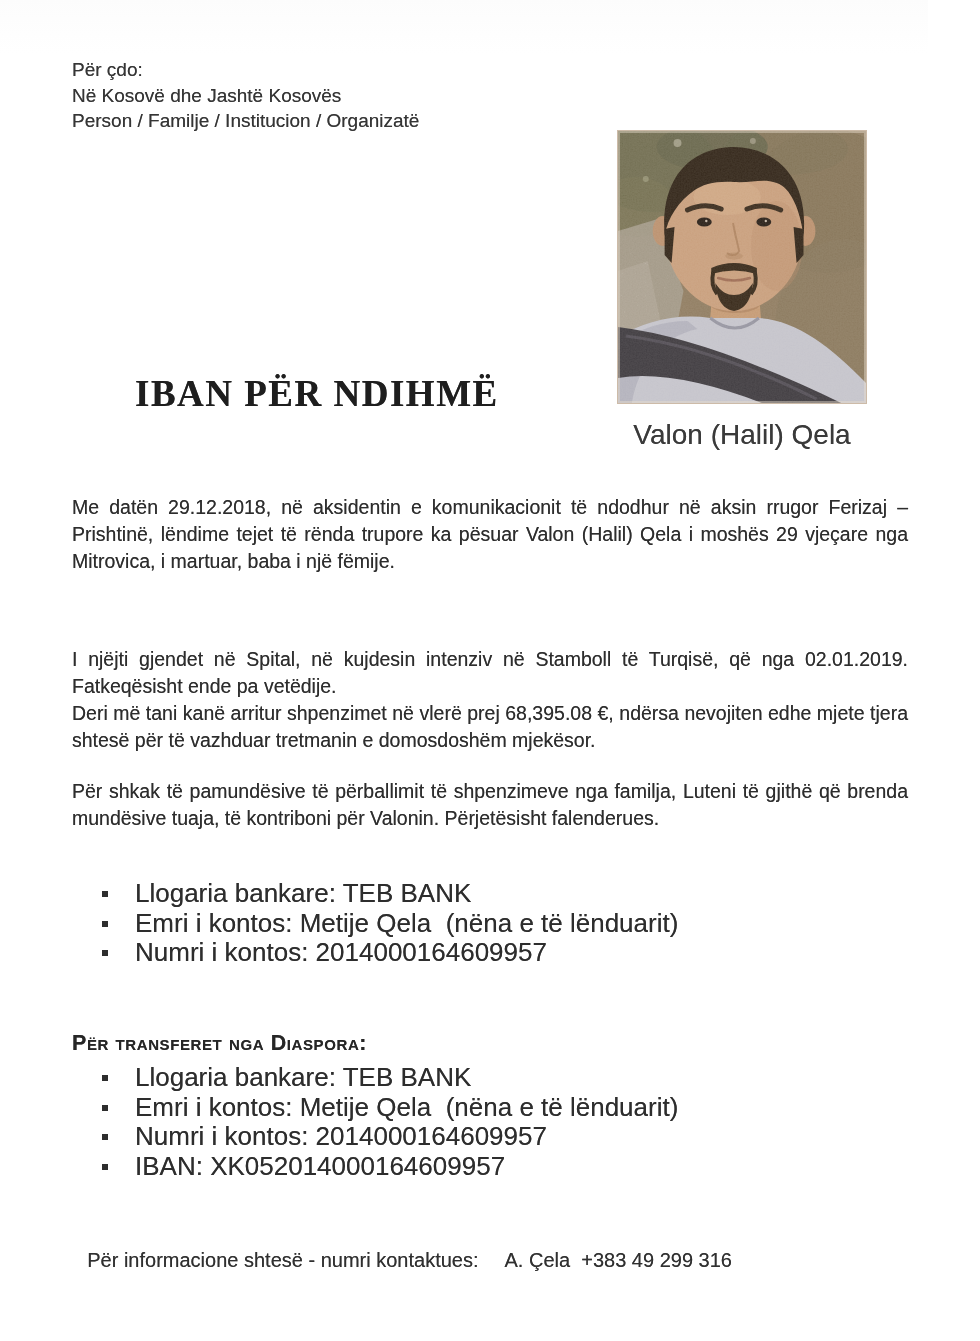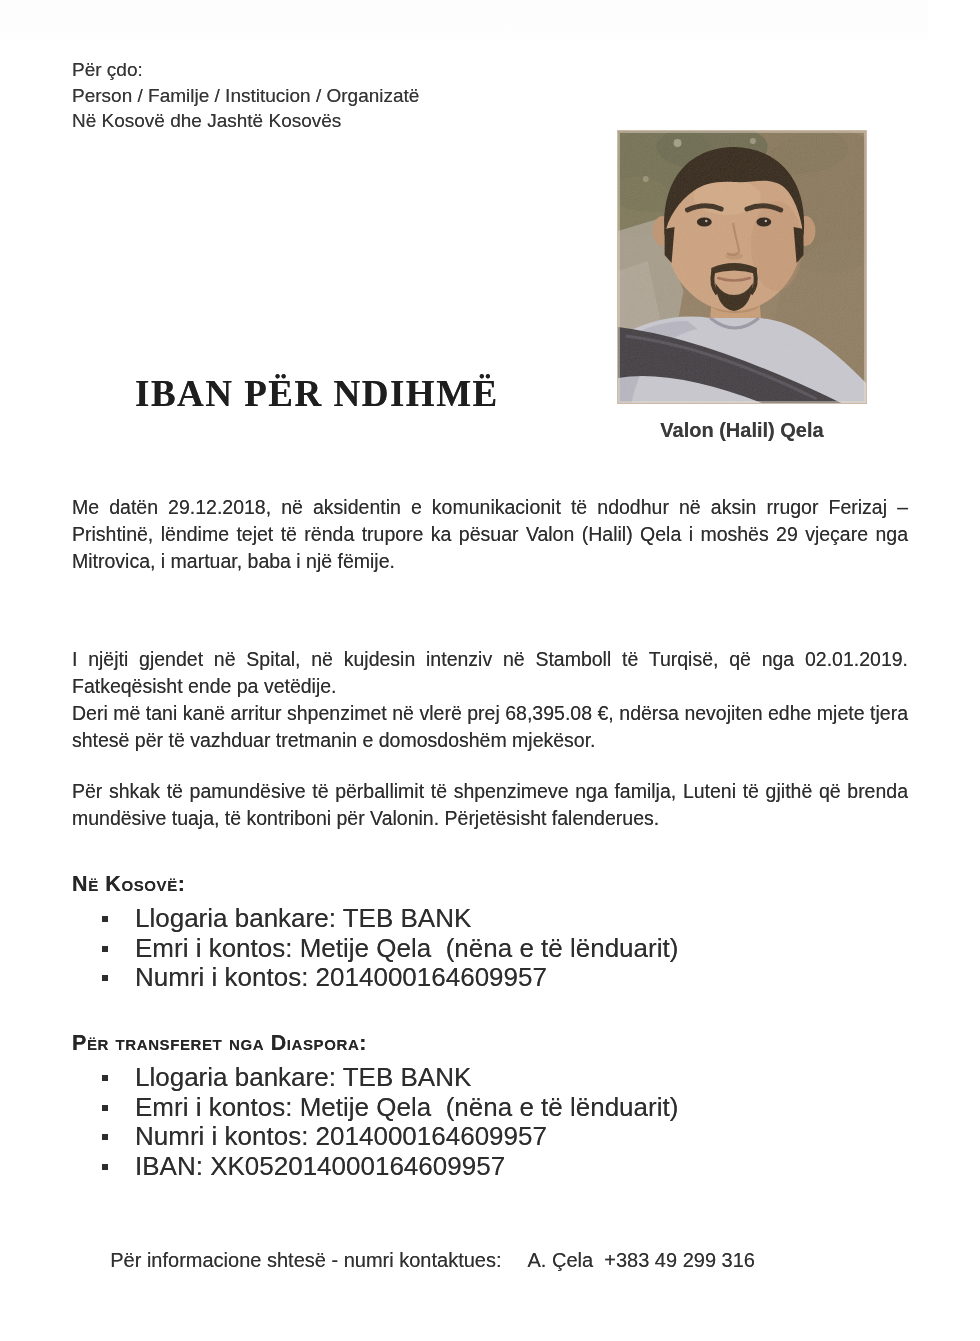--- a/index.html
+++ b/index.html
@@ -32,21 +32,21 @@
     width:250px;height:274px;
     border:1px solid #cdbba8;
     box-sizing:border-box;
     background:#8a7252;
   }
   .photo-frame svg{display:block;width:100%;height:100%;filter:blur(0.3px);}
 
   .photo-caption{
     position:absolute;left:617px;top:419px;width:250px;
     text-align:center;
-    font-size:20px;font-weight:bold;color:#3a3a3a;
+    font-size:28px;font-weight:normal;color:#3a3a3a;
   }
 
   .para{
     position:absolute;left:72px;width:836px;margin:0;
     font-size:19.5px;line-height:27px;
     text-align:justify;
     color:#2d2d2d;
   }
   .p1{top:494px;}
   .p2{top:622px;margin-top:24px;}
@@ -74,35 +74,35 @@
     white-space:pre-wrap;
     color:#2d2d2d;
   }
   .section li::before{
     content:"";
     position:absolute;left:30px;top:12px;
     width:6px;height:6px;background:#2d2d2d;
   }
 
   .footer-line{
-    position:absolute;left:88px;top:1226px;width:860px;
+    position:absolute;left:65px;top:1226px;width:860px;
     font-size:20px;color:#303030;
     white-space:pre-wrap;
   }
   .footer-line .contact{margin-left:26px;}
 </style>
 </head>
 <body>
 
 <div class="page">
 
   <div class="header-block soft">
     <div>Për çdo:</div>
+    <div>Në Kosovë dhe Jashtë Kosovës</div>
     <div>Person / Familje / Institucion / Organizatë</div>
-    <div>Në Kosovë dhe Jashtë Kosovës</div>
   </div>
 
   <h1 class="doc-title">IBAN PËR NDIHMË</h1>
 
   <figure class="photo-frame">
     <svg viewBox="0 0 250 272" preserveAspectRatio="none">
       <defs>
         <filter id="grain" x="0" y="0" width="100%" height="100%">
           <feTurbulence type="fractalNoise" baseFrequency="0.9" numOctaves="2" seed="7"></feTurbulence>
           <feColorMatrix type="matrix" values="0 0 0 0 0.28  0 0 0 0 0.22  0 0 0 0 0.14  0.9 0.9 0.9 0 0"></feColorMatrix>
@@ -176,21 +176,20 @@
   </figure>
 
   <figcaption class="photo-caption soft">Valon (Halil) Qela</figcaption>
 
   <p class="para p1 soft">Me datën 29.12.2018, në aksidentin e komunikacionit të ndodhur në aksin rrugor Ferizaj – Prishtinë, lëndime tejet të rënda trupore ka pësuar Valon (Halil) Qela i moshës 29 vjeçare nga Mitrovica, i martuar,  baba i një fëmije.</p>
   <p class="para p2 soft">I njëjti gjendet në Spital, në kujdesin intenziv në Stamboll të Turqisë, që nga 02.01.2019. Fatkeqësisht ende pa vetëdije.</p>
   <p class="para p3 soft">Deri më tani kanë arritur shpenzimet në vlerë prej 68,395.08 €, ndërsa nevojiten edhe mjete tjera shtesë për të vazhduar tretmanin e domosdoshëm mjekësor.</p>
   <p class="para p4 soft">Për shkak të pamundësive të përballimit të shpenzimeve nga familja, Luteni të gjithë që brenda mundësive tuaja, të kontriboni për Valonin. Përjetësisht falenderues.</p>
 
   <div class="section s1">
-    <h2 class="soft">Në Kosovë:</h2>
     <ul>
       <li class="soft">Llogaria bankare: TEB BANK</li>
       <li class="soft">Emri i kontos: Metije Qela  (nëna e të lënduarit)</li>
       <li class="soft">Numri i kontos: 2014000164609957</li>
     </ul>
   </div>
 
   <div class="section s2">
     <h2 class="soft">Për transferet nga Diaspora:</h2>
     <ul>

